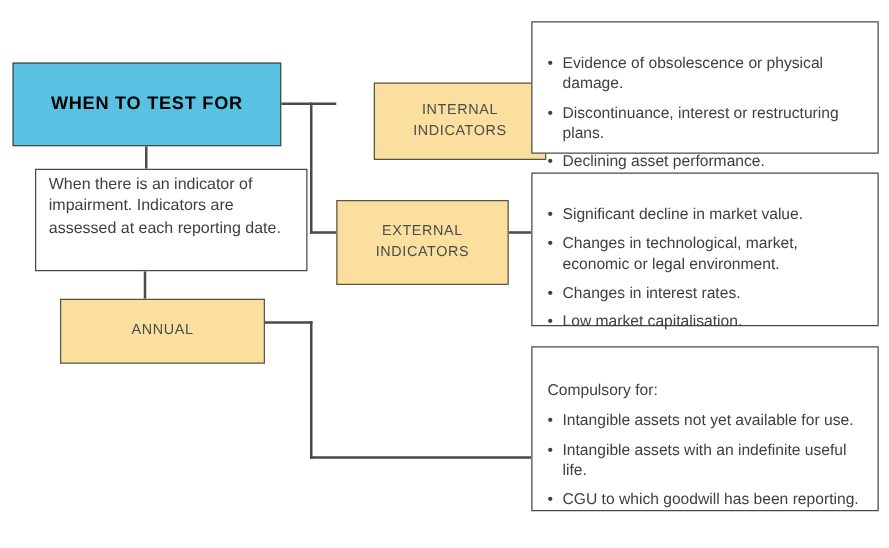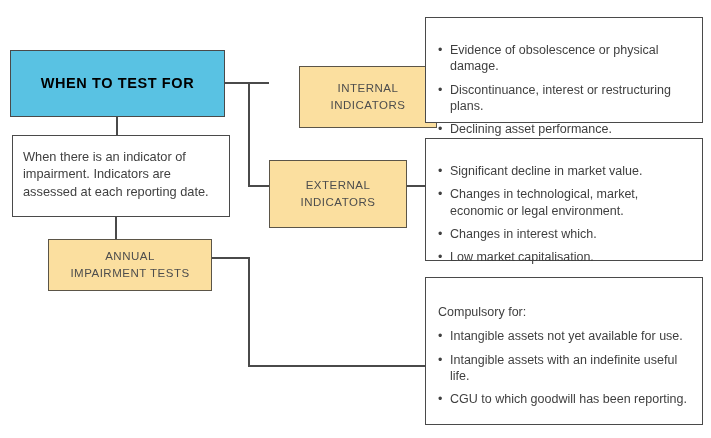--- a/index.html
+++ b/index.html
@@ -45,36 +45,36 @@
     color: #4d4d4d;
     font-size: 11.5px;
     letter-spacing: 0.5px;
     line-height: 1.5;
   }
   .internal-box { left: 283px; top: 66px;  width: 138px; height: 62px; margin-left: 16px; }
   .external-box { left: 269px; top: 160px; width: 138px; height: 68px; }
   .annual-box   { left: 48px;  top: 239px; width: 164px; height: 52px; }
 
   .desc-box {
-    left: 12px; top: 135px; width: 218px; height: 82px;
+    left: 28px; top: 135px; width: 218px; height: 82px;
     color: #3f3f3f;
     font-size: 12.8px;
     line-height: 1.35;
-    padding: 12px 10px;
+    padding: 2px 10px;
   }
 
   .list-box {
     color: #3f3f3f;
     font-size: 12.5px;
     line-height: 1.3;
     padding: 24px 10px 6px 8px;
   }
   .list1 { left: 425px; top: 17px;  width: 278px; height: 106px; }
   .list2 { left: 425px; top: 138px; width: 278px; height: 123px; }
-  .list3 { left: 425px; top: 277px; width: 278px; height: 148px; }
+  .list3 { left: 425px; top: 277px; width: 278px; height: 132px; }
 
   .list-box .lead { margin: 2px 0 8px 4px; }
   .list-box ul {
     list-style: none;
     margin: 0;
     padding: 0;
   }
   .list-box li {
     position: relative;
     padding-left: 16px;
@@ -149,37 +149,36 @@
   <div class="box node tag-box external-box">
     <div>
       <span class="line">EXTERNAL</span>
       <span class="line">INDICATORS</span>
     </div>
   </div>
 
   <div class="box node tag-box annual-box">
     <div>
       <span class="line">ANNUAL</span>
-      <span class="line">IMPAIRMENT TESTS</span>
     </div>
   </div>
 
   <div class="box list-box list1">
     <ul>
         <li>Evidence of obsolescence or physical damage.</li>
         <li>Discontinuance, interest or restructuring plans.</li>
         <li>Declining asset performance.</li>
       </ul>
   </div>
 
   <div class="box list-box list2">
     <ul>
         <li>Significant decline in market value.</li>
         <li>Changes in technological, market, economic or legal environment.</li>
-        <li>Changes in interest which.</li>
+        <li>Changes in interest rates.</li>
         <li>Low market capitalisation.</li>
       </ul>
   </div>
 
   <div class="box list-box list3">
     <div class="lead">Compulsory for:</div>
     <ul>
         <li>Intangible assets not yet available for use.</li>
         <li>Intangible assets with an indefinite useful life.</li>
         <li>CGU to which goodwill has been reporting.</li>

